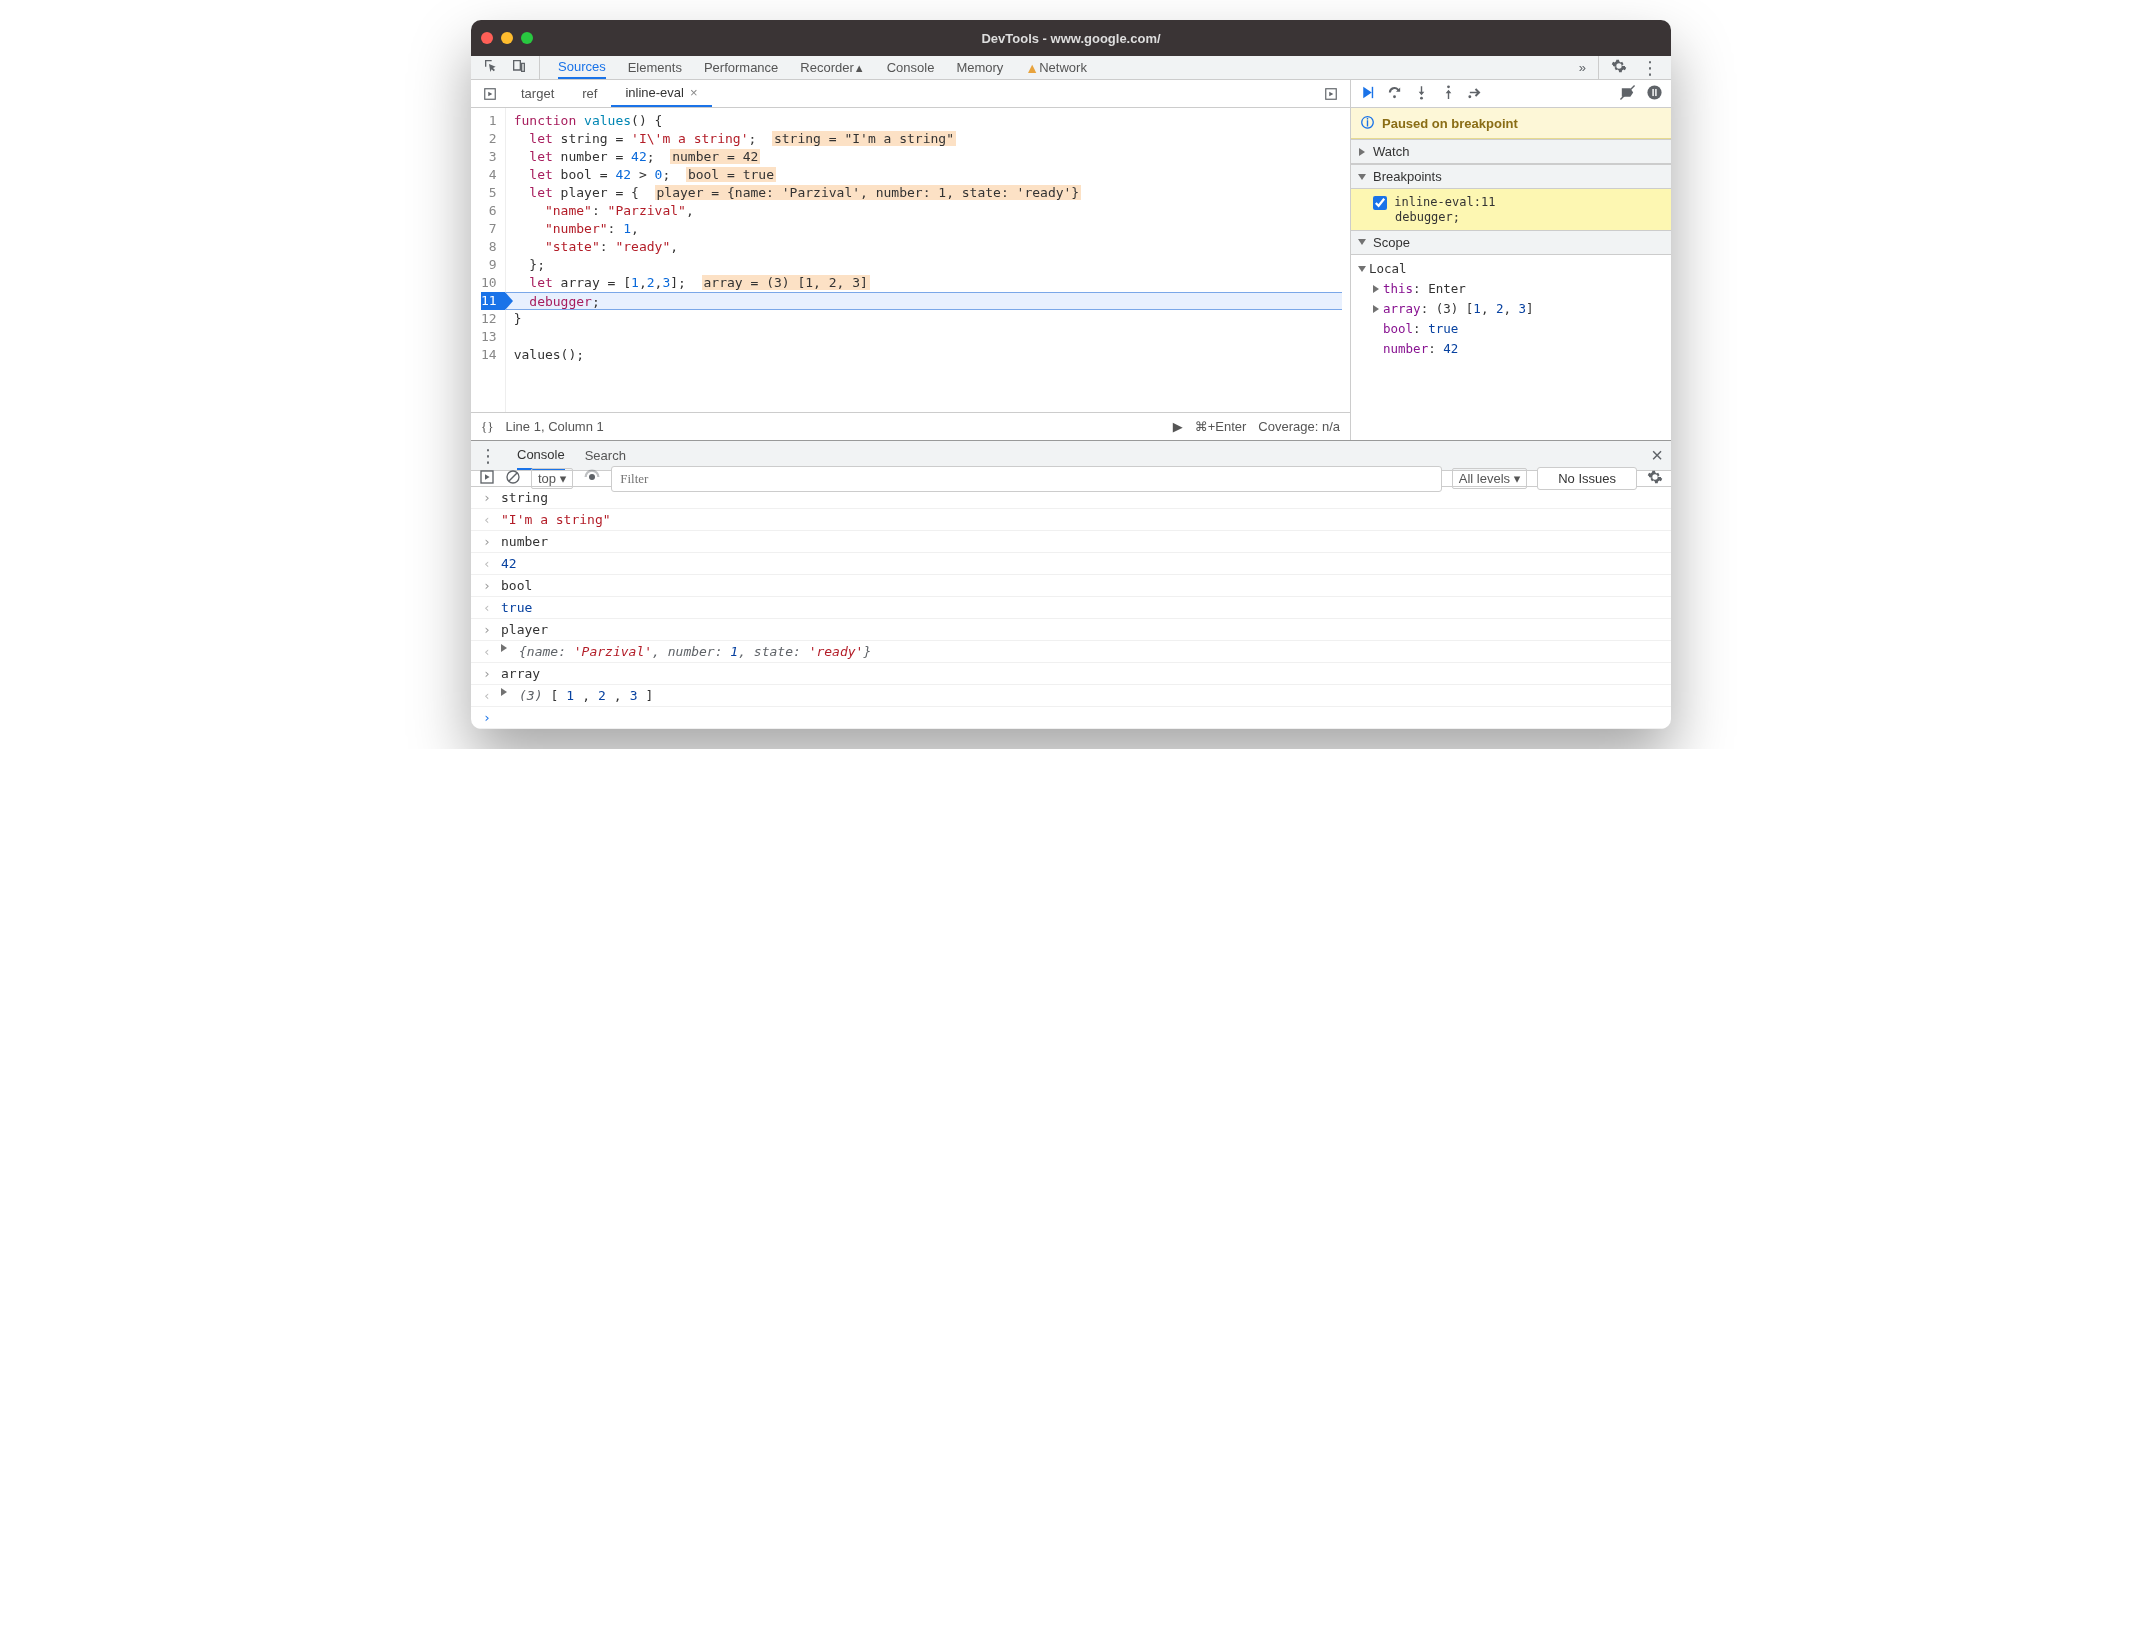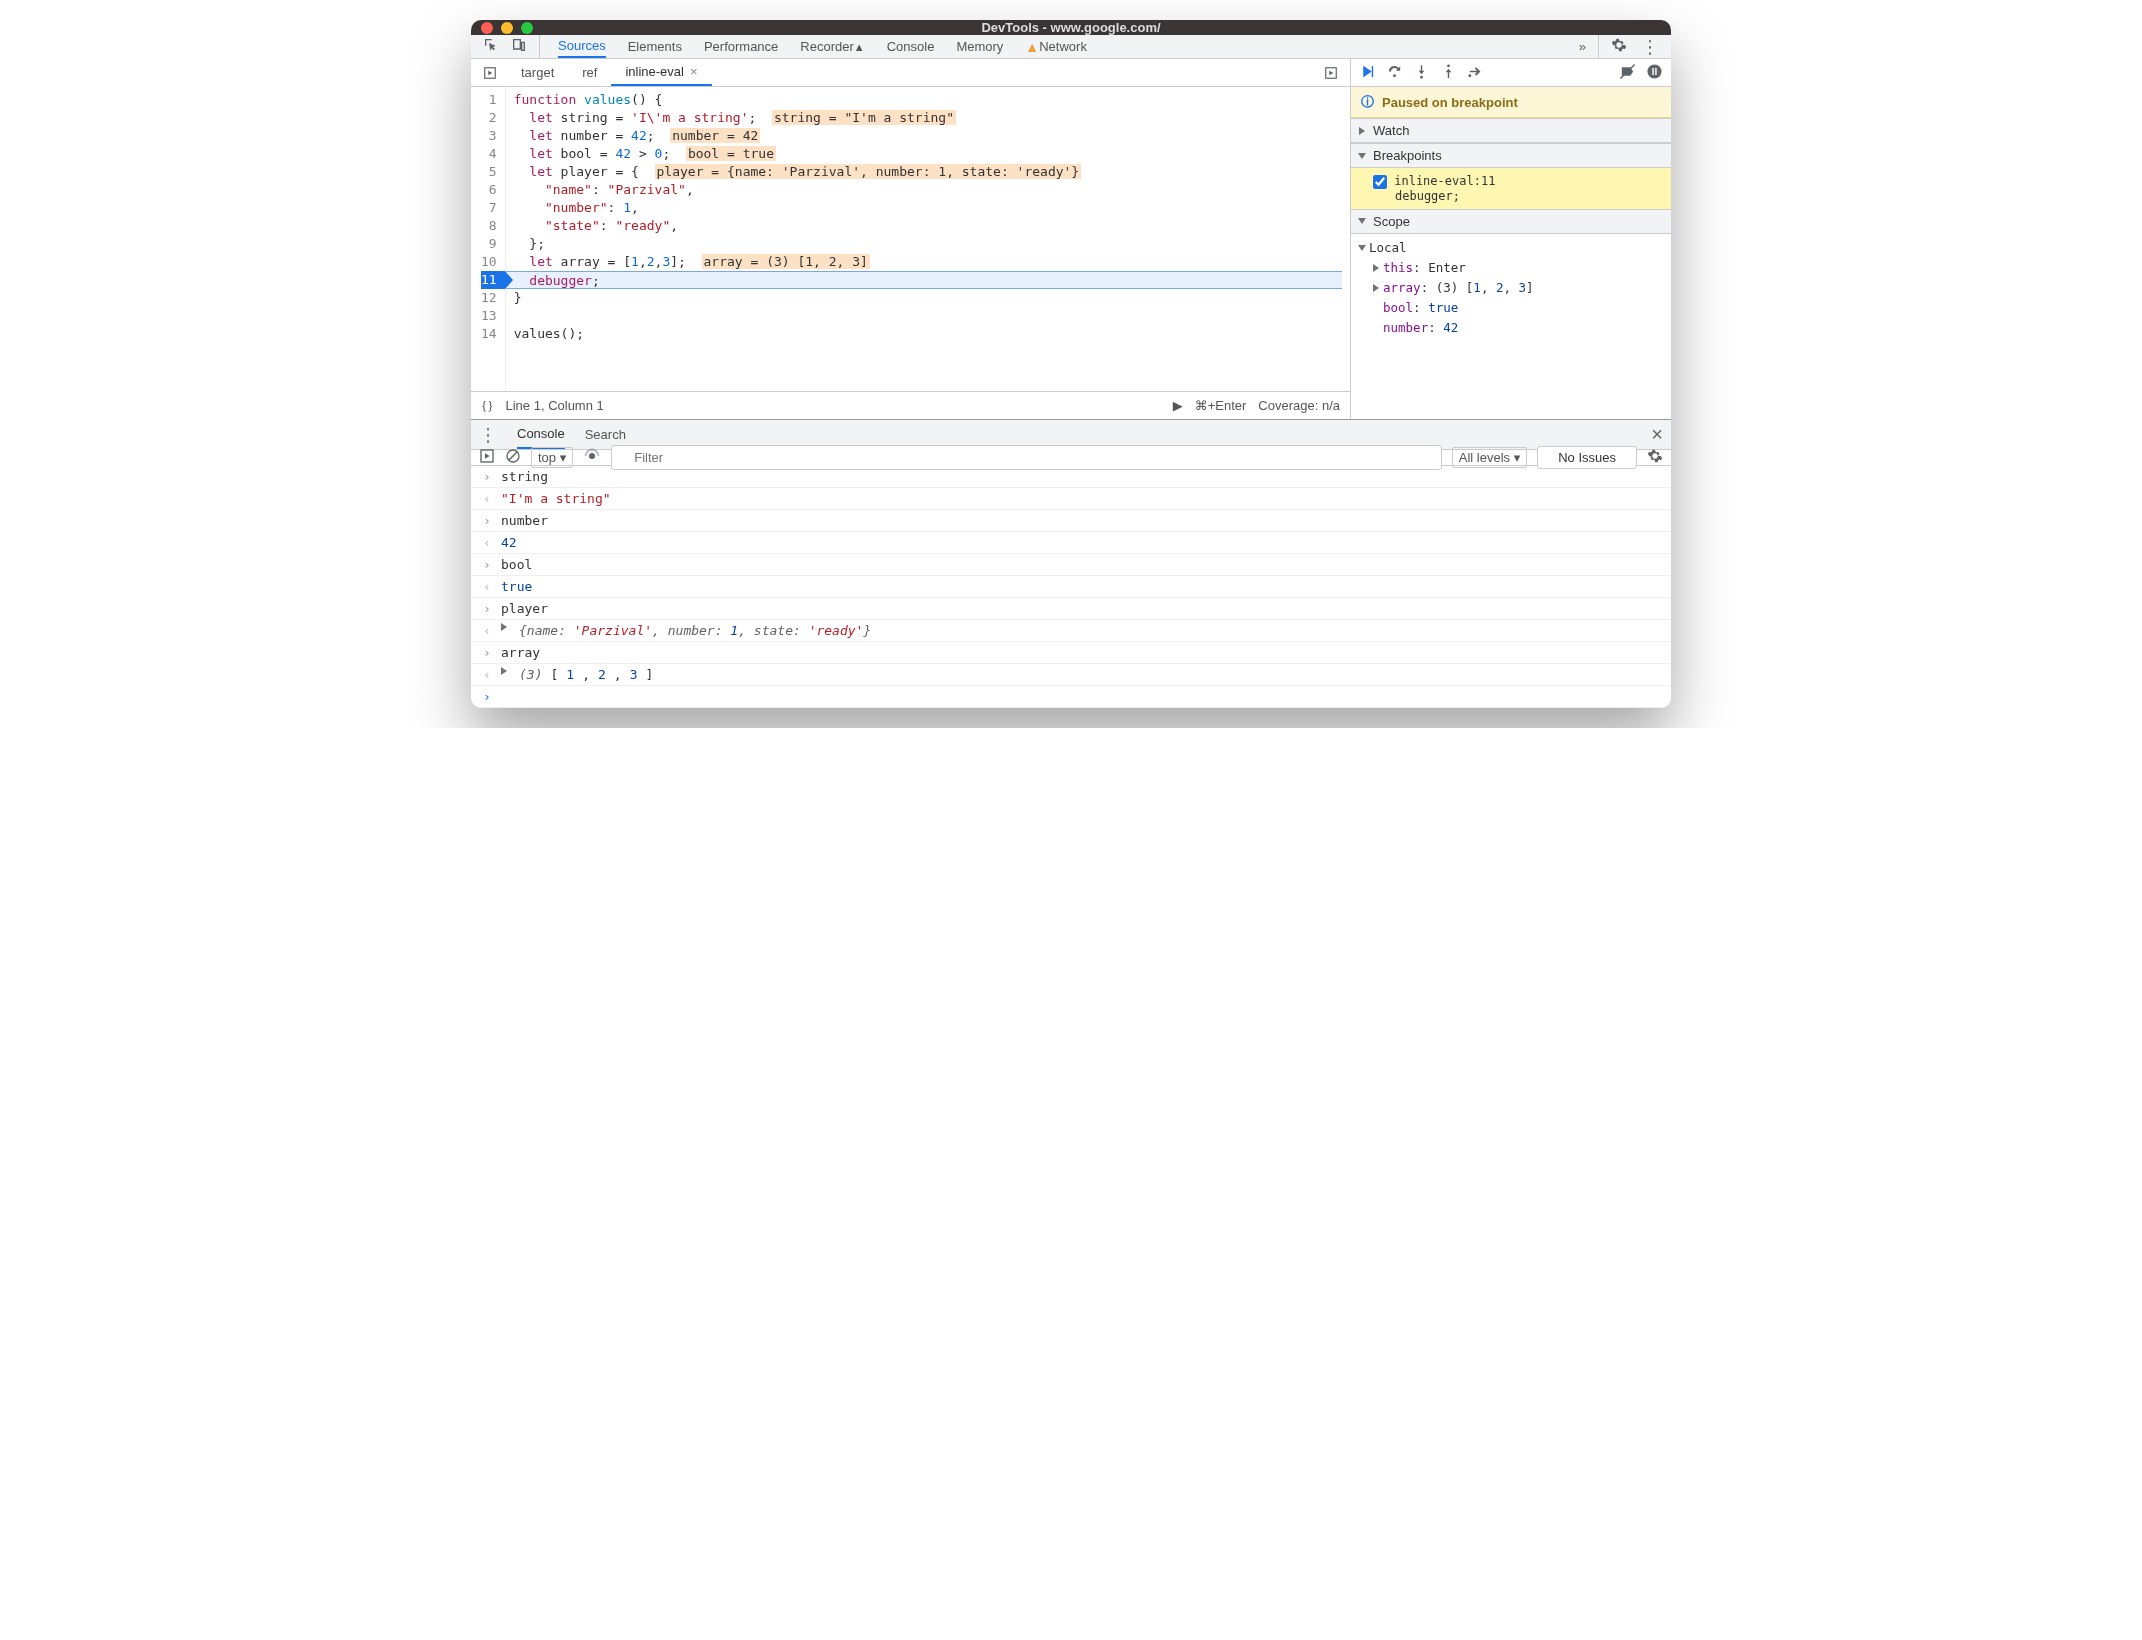--- a/index.html
+++ b/index.html
@@ -1,18 +1,18 @@
 <!DOCTYPE html>
 <html><head>
 <meta charset="utf-8">
 <style>
   * { box-sizing: border-box; margin: 0; padding: 0; }
   body { font-family: -apple-system, "Helvetica Neue", Arial, sans-serif; font-size: 13px; background: #fff; color: #333; }
   .window { width: 1200px; margin: 20px auto; border-radius: 10px; overflow: hidden; box-shadow: 0 30px 60px rgba(0,0,0,0.35); background: #fff; }
-  .titlebar { background: #3a3435; height: 15px; display: flex; align-items: center; padding: 0 10px; position: relative; }
+  .titlebar { background: #3a3435; height: 36px; display: flex; align-items: center; padding: 0 10px; position: relative; }
   .traffic { display: flex; gap: 8px; }
   .tl { width: 12px; height: 12px; border-radius: 50%; }
   .tl.red { background: #ff5f57; }
   .tl.yellow { background: #febc2e; }
   .tl.green { background: #28c840; }
   .titlebar .title { position: absolute; left: 0; right: 0; text-align: center; color: #ddd; font-size: 13px; font-weight: 600; pointer-events: none; }
   .toolbar { display: flex; align-items: center; border-bottom: 1px solid #ccc; height: 24px; background: #f1f3f4; }
   .toolbar .left-icons { display: flex; gap: 12px; padding: 0 12px; border-right: 1px solid #ccc; height: 100%; align-items: center; }
   .toolbar .tabs { display: flex; gap: 22px; padding: 0 18px; flex: 1; align-items: center; height: 100%; }
   .toolbar .tab { color: #555; cursor: pointer; height: 100%; display: flex; align-items: center; }
@@ -57,21 +57,21 @@
   .scope-body .v-num { color: #0842a0; }
   .scope-body .v-bool { color: #0842a0; }
   .tri { display:inline-block; width:0; height:0; border-top:4px solid transparent; border-bottom:4px solid transparent; border-left:6px solid #727272; margin-right:4px; vertical-align:middle; }
   .tri.down { transform: rotate(90deg); }
   .drawer { border-top: 1px solid #999; }
   .drawer-tabs { display:flex; align-items:center; height:30px; padding:0 8px; gap:20px; border-bottom:1px solid #ccc; background:#f1f3f4; }
   .drawer-tabs .dt { cursor:pointer; color:#555; height:100%; display:flex; align-items:center; }
   .drawer-tabs .dt.active { color:#333; border-bottom:2px solid #1a73e8; font-weight:500; }
   .drawer-tabs .right { margin-left:auto; display:flex; gap:12px; align-items:center; }
   .console-toolbar { display:flex; align-items:center; gap:10px; padding:4px 8px; border-bottom:1px solid #ccc; height:16px; }
-  .console-toolbar input { flex:1; border:1px solid #ccc; border-radius:3px; padding:4px 22px; font-size:13px; }
+  .console-toolbar input { flex:1; border:1px solid #ccc; border-radius:3px; padding:4px 8px; font-size:13px;font-family:Liberation Serif, serif; }
   .console-toolbar .btn { border:1px solid #ccc; border-radius:3px; padding:3px 20px; background:#fff; cursor:pointer; }
   .console-body { font-family: Menlo, monospace; font-size:13px; }
   .crow { display:flex; align-items:flex-start; padding:3px 10px; border-bottom:1px solid #f0f0f0; gap:8px; }
   .crow .arrow { color:#7aa7e8; width:12px; text-align:center; }
   .crow .arrow.in { color:#999; }
   .crow .arrow.out { color:#bbb; }
   .crow .val-str { color:#b31d28; }
   .crow .val-num { color:#0842a0; }
   .crow .val-bool { color:#0842a0; }
   .crow .val-obj { color:#5f6368; font-style:italic; }

